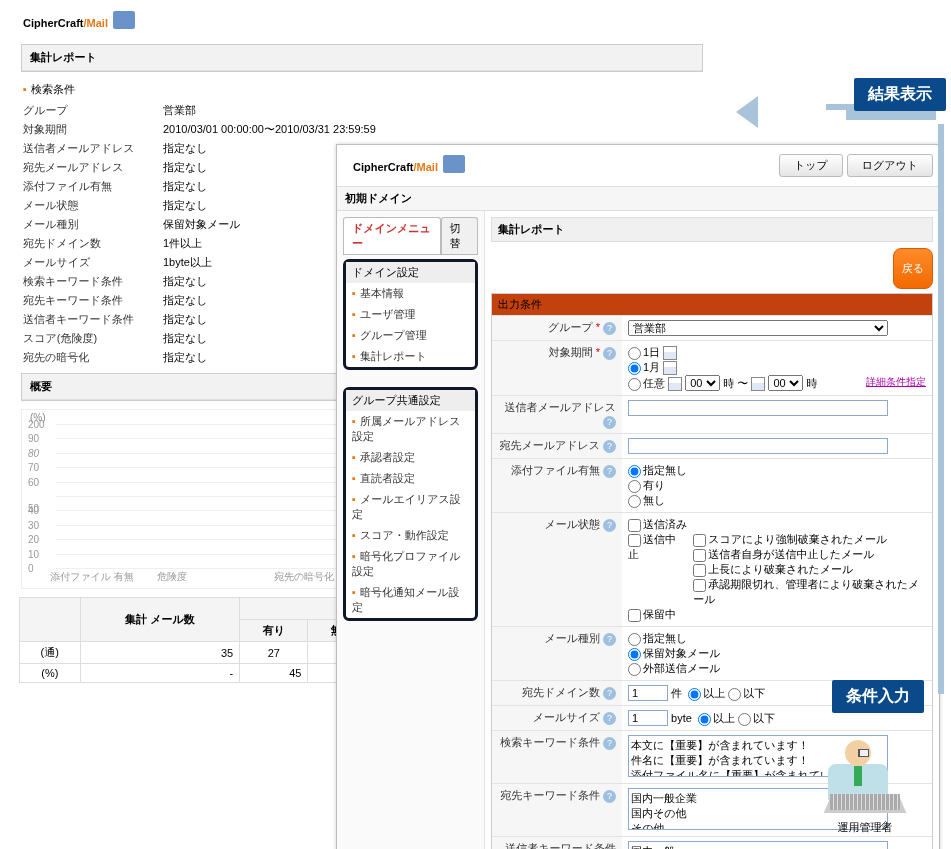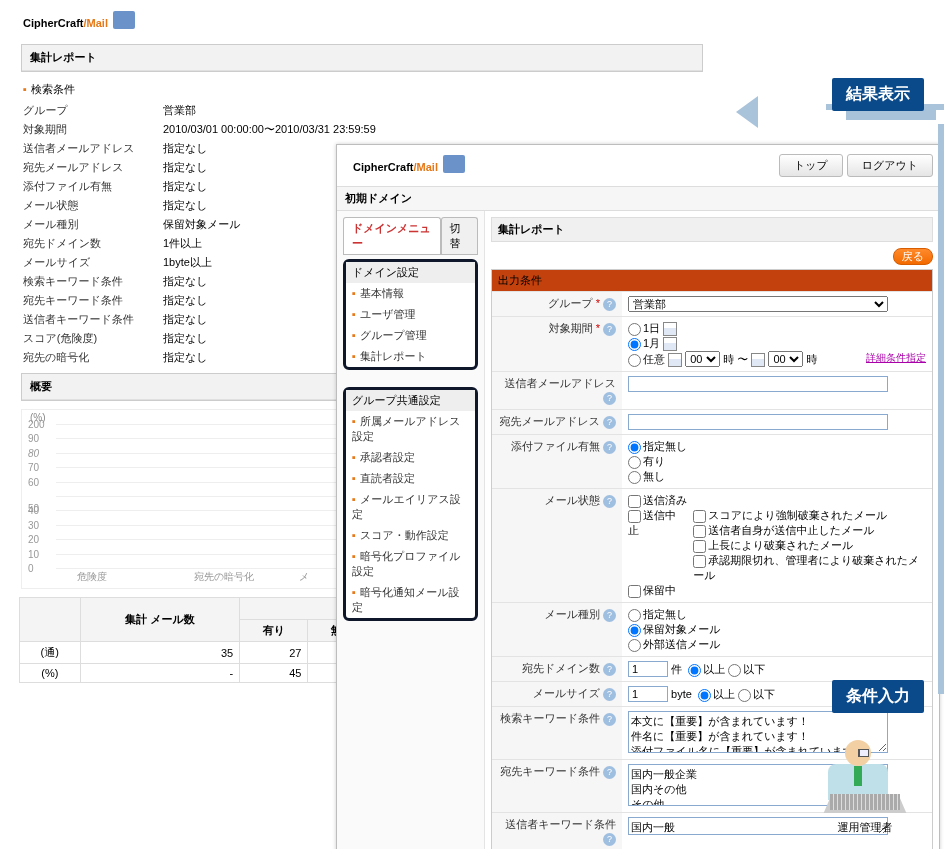--- a/index.html
+++ b/index.html
@@ -38,21 +38,21 @@
 .tabs{display:flex;gap:0;border-bottom:1px solid #bbb;margin-bottom:4px}
 .tabs .tab{border:1px solid #bbb;border-bottom:none;border-radius:3px 3px 0 0;padding:3px 8px;background:#f0f0f0;font-size:11px}
 .tabs .tab.active{background:#fff;color:#c33;font-weight:bold}
 .sb-group{border:3px solid #0f172a;border-radius:6px;margin-bottom:17px;background:#fff}
 .sb-group .hdr{background:#eee;padding:3px 6px;font-size:11px}
 .sb-group .item{padding:3px 6px;font-size:11px;color:#333}
 .sb-group .item .b{color:#e67817;margin-right:4px}
 .main{flex:1;padding:6px}
 .main .panel-title2{background:#f0f0f0;border:1px solid #ddd;padding:4px 6px;font-weight:bold;margin-bottom:6px}
 .action-row{display:flex;justify-content:flex-end;margin-bottom:4px}
-.btn-org{background:linear-gradient(#ff8a2b,#f26a00);color:#fff;border:1px solid #d85c00;padding:0 8px;font-size:11px;border-radius:8px}
+.btn-org{background:linear-gradient(#ff8a2b,#f26a00);color:#fff;border:1px solid #d85c00;padding:12px 8px;font-size:11px;border-radius:8px}
 .cond-box{border:1px solid #ccc}
 .cond-hdr{background:#c2410c;padding:3px 6px;display:flex;justify-content:space-between;align-items:flex-end}
 .cond-hdr .ab{display:flex;gap:4px}
 .cond-hdr .ab .bt{font-size:11px;padding:2px 6px;border:1px solid #bbb;border-radius:2px}
 .cond-hdr .ab .bt.exec{background:linear-gradient(#ff8a2b,#f26a00);color:#fff;border-color:#d85c00}
 .cond-hdr .ab .bt.csv{background:linear-gradient(#ff8a2b,#f26a00);color:#fff;border-color:#d85c00}
 .cond-hdr .ab .bt.clr{background:#eee;color:#888}
 .form-tbl{width:100%;border-collapse:collapse}
 .form-tbl td{border-top:1px solid #e3e3e3;padding:4px 6px;vertical-align:top;font-size:11px}
 .form-tbl td.lbl{background:#f6f6f6;text-align:right;width:130px;color:#333}
@@ -181,20 +181,28 @@
         <span class="ylab" style="top: 124.2px;">20</span>
         <div class="grid" style="top: 129.2px;"></div>
         <span class="ylab" style="top: 138.6px;">10</span>
         <div class="grid" style="top: 143.6px;"></div>
         <span class="ylab" style="top: 153px;">0</span>
         <div class="grid" style="top: 158px;"></div>
       </div>
     <div class="bars" id="bars">
         <div class="group">
           <div class="bar">
+            <div class="seg c1" style="height: 77%;"></div>
+            <div class="seg c3" style="height: 23%;"></div>
+          </div>
+          <div class="xl">添付ファイル
+有無</div>
+        </div>
+        <div class="group">
+          <div class="bar">
             <div class="seg c2" style="height: 100%;"></div>
           </div>
           <div class="xl">危険度</div>
           <div class="bar" style="margin-left: 6px;">
             <div class="seg c2" style="height: 100%;"></div>
           </div>
         </div>
         <div class="group">
           <div class="bar">
             <div class="seg c1" style="height: 86%;"></div>
@@ -229,21 +237,21 @@
 対象外</th>
           <th class="sub g">安全</th>
           <th class="sub y">注意</th>
           <th class="sub r">警告</th>
         </tr>
     </thead>
     <tbody id="sumbody">
         <tr>
           <td>(通)</td>
           <td style="text-align:right">35</td>
-          <td style="text-align:right">27</td>
+          <td style="">27</td>
           <td style="text-align:right">8</td>
           <td style="text-align:right">0</td>
           <td style="text-align:right">3</td>
           <td style="text-align:right">2</td>
           <td style="text-align:right">30</td>
         </tr>
         <tr>
           <td>(%)</td>
           <td style="text-align:right">-</td>
           <td style="text-align:right">45</td>
@@ -389,21 +397,21 @@
     </div>
   </div>
 </div>
 
 <div class="arrow-result-line-h"></div>
 <div class="arrow-input-line"></div>
 <div class="arrow-result">
     <div class="head"></div>
     <div class="shaft"></div>
   </div>
-<div class="label-arrow" style="left:832px;top:78px">結果表示</div>
+<div class="label-arrow" style="left:854px;top:78px">結果表示</div>
 <div class="label-arrow" style="left:832px;top:680px">条件入力</div>
 
 <div class="admin">
   <div class="pic">
     <div class="body"></div>
       <div class="head"></div>
       <div class="glasses"></div>
       <div class="tie"></div>
     <div class="laptop"></div>
       <div class="kb"></div>

